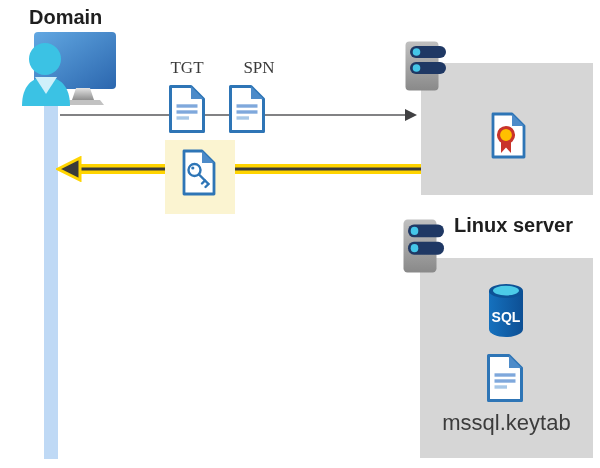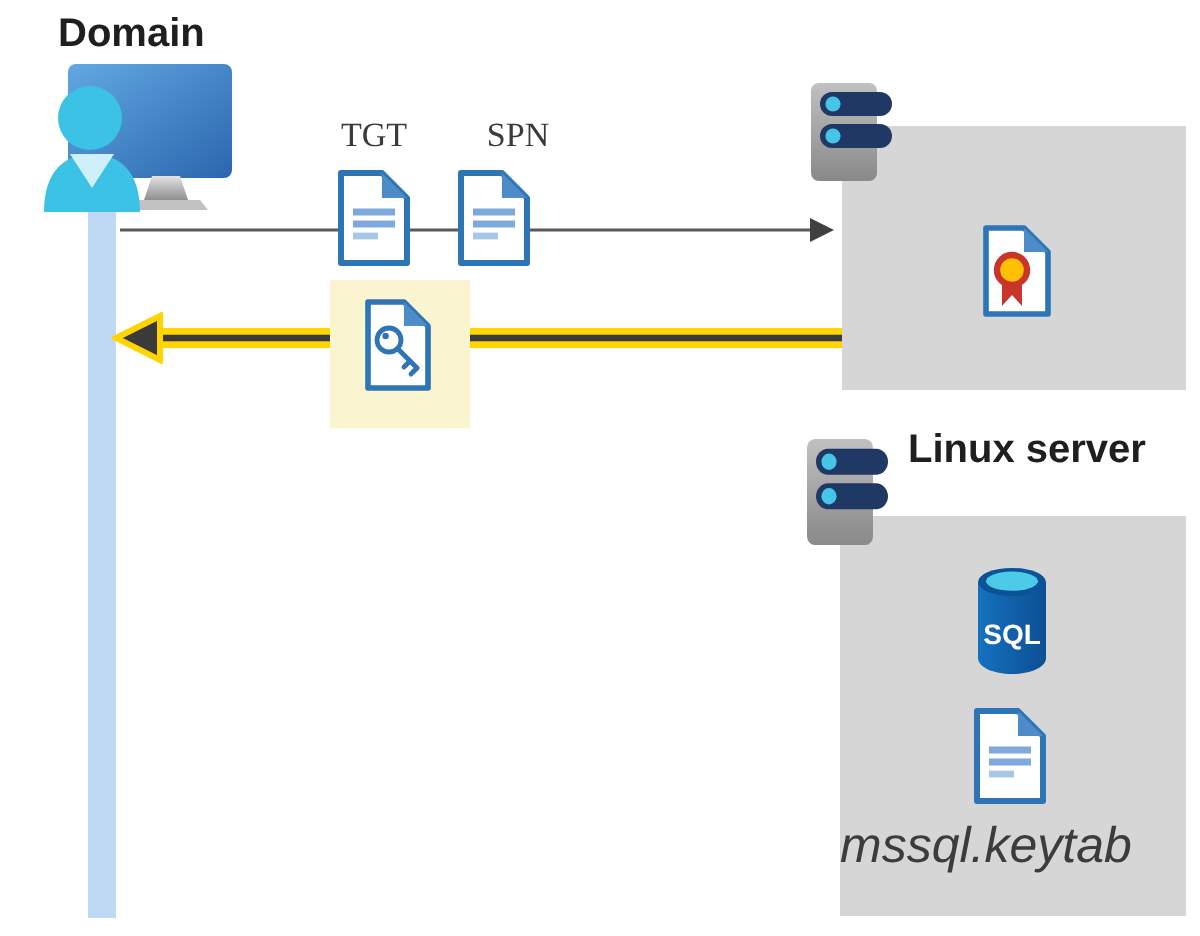--- a/index.html
+++ b/index.html
@@ -8,21 +8,21 @@
     font-family:"Liberation Sans", sans-serif; overflow:hidden;
   }
   .abs { position:absolute; }
   .title {
     font-weight:bold; font-size:20px; line-height:24px; color:#1f1f1f;
   }
   .ticket-label {
     font-size:17px; color:#3a3a3a; text-align:center; line-height:20px;font-family:Liberation Serif, serif;
   }
   .file-label {
-    font-size:25px; color:#3c3c3c; line-height:22px;font-style:italic;
+    font-size:22px; color:#3c3c3c; text-align:center; line-height:22px;
   }
   .lifeline {
     background:#bfd9f5; width:14px; height:365px;
   }
   .gray-box { background:#d6d6d6; }
   .highlight-box { background:#fbf4d1; }
   svg { display:block; }
 </style>
 </head>
 <body>

